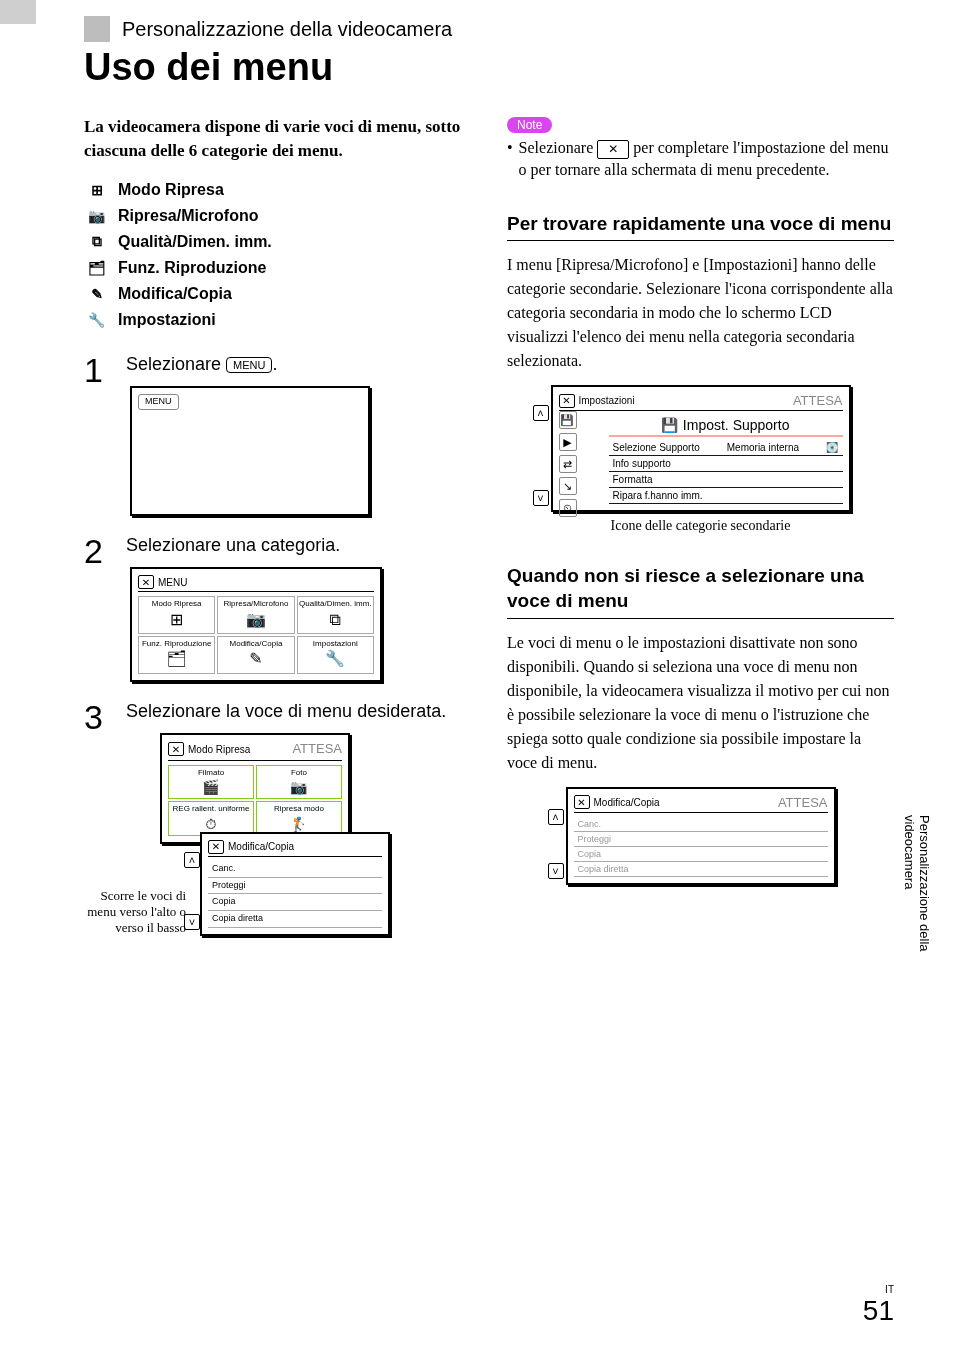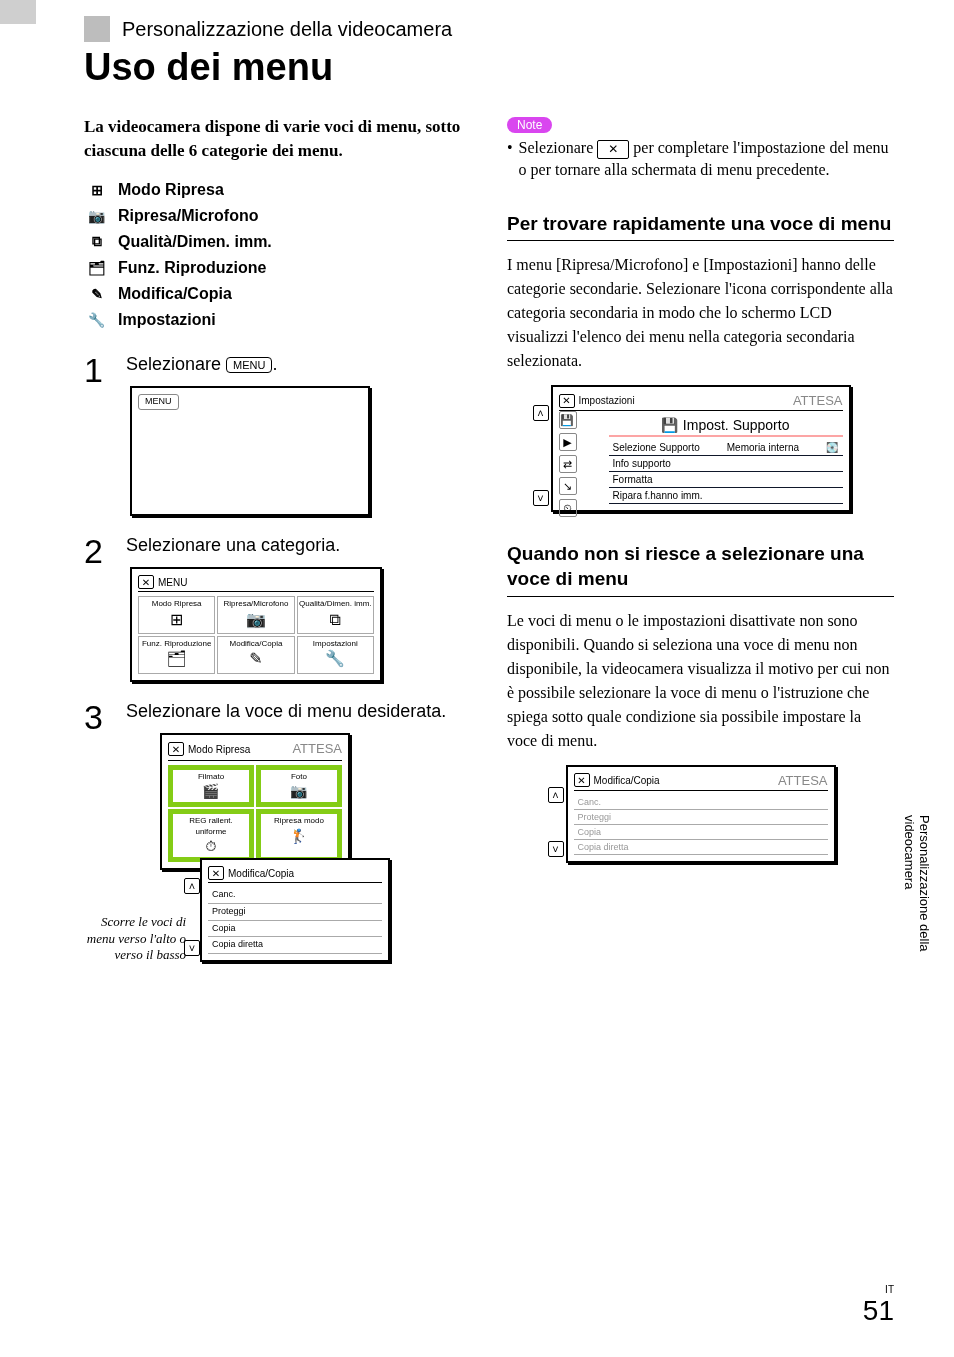--- a/index.html
+++ b/index.html
@@ -173,21 +173,21 @@
     margin-left: 40px;
     background: #fff;
   }
   .sub-grid {
     display: grid;
     grid-template-columns: 1fr 1fr;
     gap: 2px;
     margin-top: 2px;
   }
   .sub-cell {
-    border: 5px solid #84cc16;
+    border: 1px solid #84cc16;
     text-align: center;
     padding: 2px 0;
     font-size: 8px;
   }
   .sub-cell .sub-icon { font-size: 14px; display: block; }
   .scroll-col {
     position: absolute;
     left: -18px; top: 18px;
     display: flex;
     flex-direction: column;
@@ -209,21 +209,20 @@
   }
   .annotation {
     position: absolute;
     left: -126px;
     top: 54px;
     width: 110px;
     font-family: Georgia, serif;
     font-size: 13px;
     text-align: right;
     line-height: 1.25;
-    font-style: italic;
   }
   .note-pill {
     display: inline-block;
     background: #d946ef;
     color: #fff;
     font-family: Arial, sans-serif;
     font-size: 12px;
     padding: 1px 10px;
     border-radius: 10px;
     margin-bottom: 4px;
@@ -490,20 +489,21 @@
               </div>
             <div class="row">
                 <span>Formatta</span>
               </div>
             <div class="row">
                 <span>Ripara f.hanno imm.</span>
               </div>
           </div>
         </div>
       </div>
+      <div class="caption">Icone delle categorie secondarie</div>
 
       <h3 class="sub-heading">Quando non si riesce a selezionare una voce di menu</h3>
       <p class="body-text">Le voci di menu o le impostazioni disattivate non sono disponibili. Quando si seleziona una voce di menu non disponibile, la videocamera visualizza il motivo per cui non è possibile selezionare la voce di menu o l'istruzione che spiega sotto quale condizione sia possibile impostare la voce di menu.</p>
 
       <div class="screen screen-r2">
         <div style="position:absolute; left:-20px; top:20px;">
           <span class="arrow-box">˄</span>
         </div>
         <div style="position:absolute; left:-20px; bottom:4px;">
           <span class="arrow-box">˅</span>

